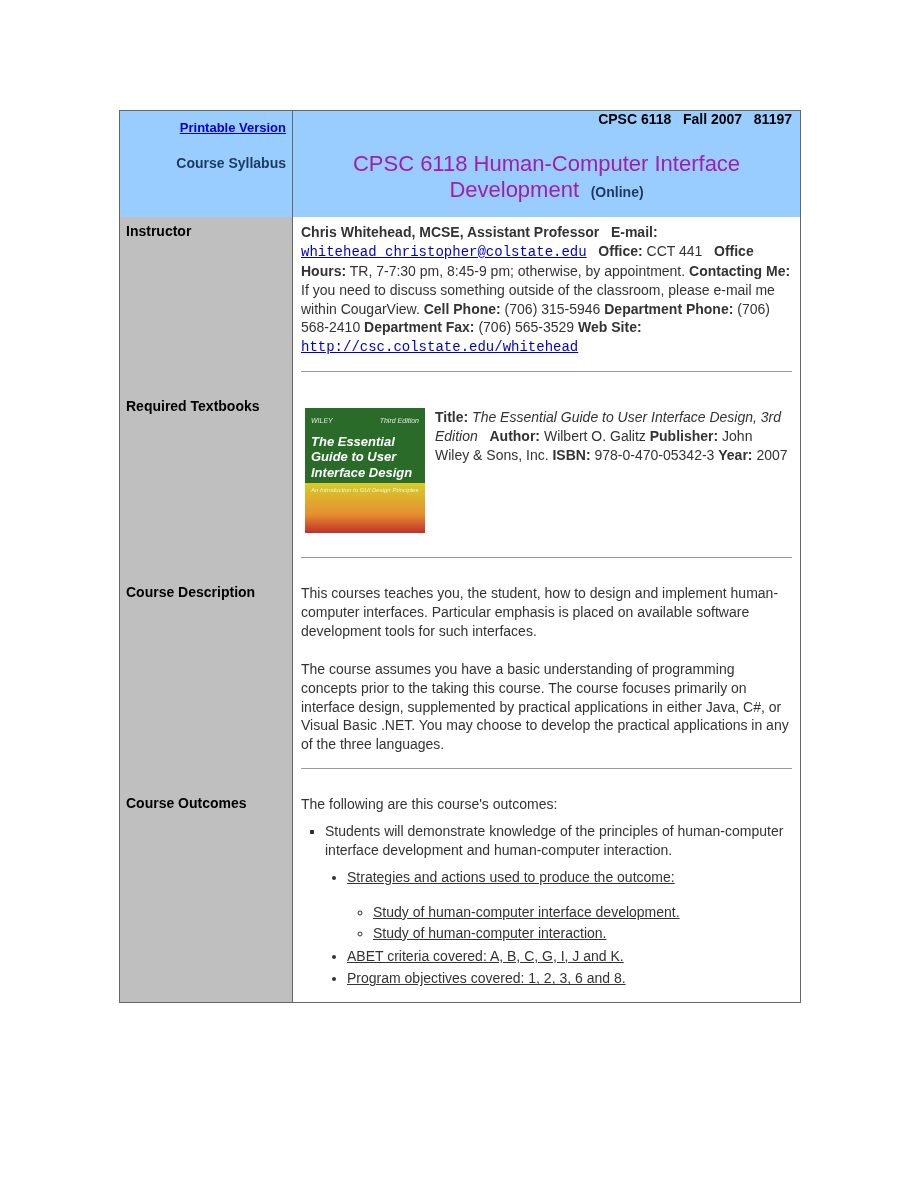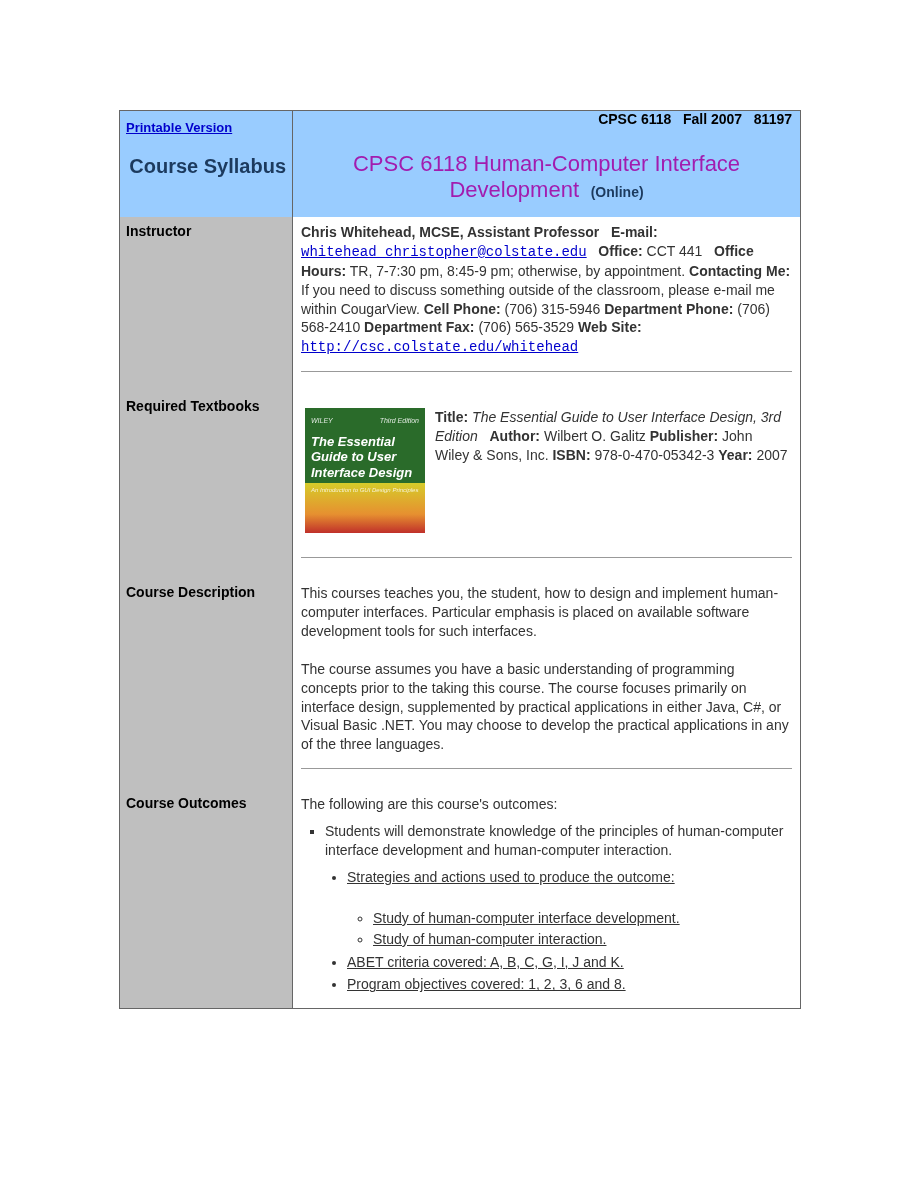--- a/index.html
+++ b/index.html
@@ -16,21 +16,21 @@
       border: 1px solid #666;
     }
     .header-row {
       display: flex;
       background: #99ccff;
     }
     .header-left {
       width: 160px;
       padding: 8px 6px;
       border-right: 1px solid #666;
-      text-align: left;
+      text-align: right;
     }
     .header-left a {
       color: #0000cc;
       text-decoration: underline;
       font-weight: bold;
       font-size: 13px;
     }
     .header-right {
       flex: 1;
       padding: 0 8px;
@@ -43,21 +43,21 @@
       display: flex;
       background: #99ccff;
     }
     .title-left {
       width: 160px;
       padding: 12px 6px 18px 6px;
       border-right: 1px solid #666;
       text-align: right;
       font-weight: bold;
       color: #1c3a5e;
-      font-size: 20px;
+      font-size: 14px;
       vertical-align: top;
     }
     .title-right {
       flex: 1;
       padding: 8px 8px 14px 8px;
       text-align: center;
     }
     .course-title {
       font-weight: normal;
       color: #a21caf;
@@ -152,21 +152,21 @@
     ul.outcomes-sub {
       margin-top: 8px;
       padding-left: 22px;
       text-decoration: underline;
     }
     ul.outcomes-sub > li {
       list-style-type: disc;
       margin-bottom: 4px;
     }
     ul.outcomes-sub2 {
-      margin-top: 22px;
+      margin-top: 16px;
       padding-left: 26px;
     }
     ul.outcomes-sub2 > li {
       list-style-type: circle;
       margin-bottom: 2px;
     }
   </style>
 </head>
 <body>
 

